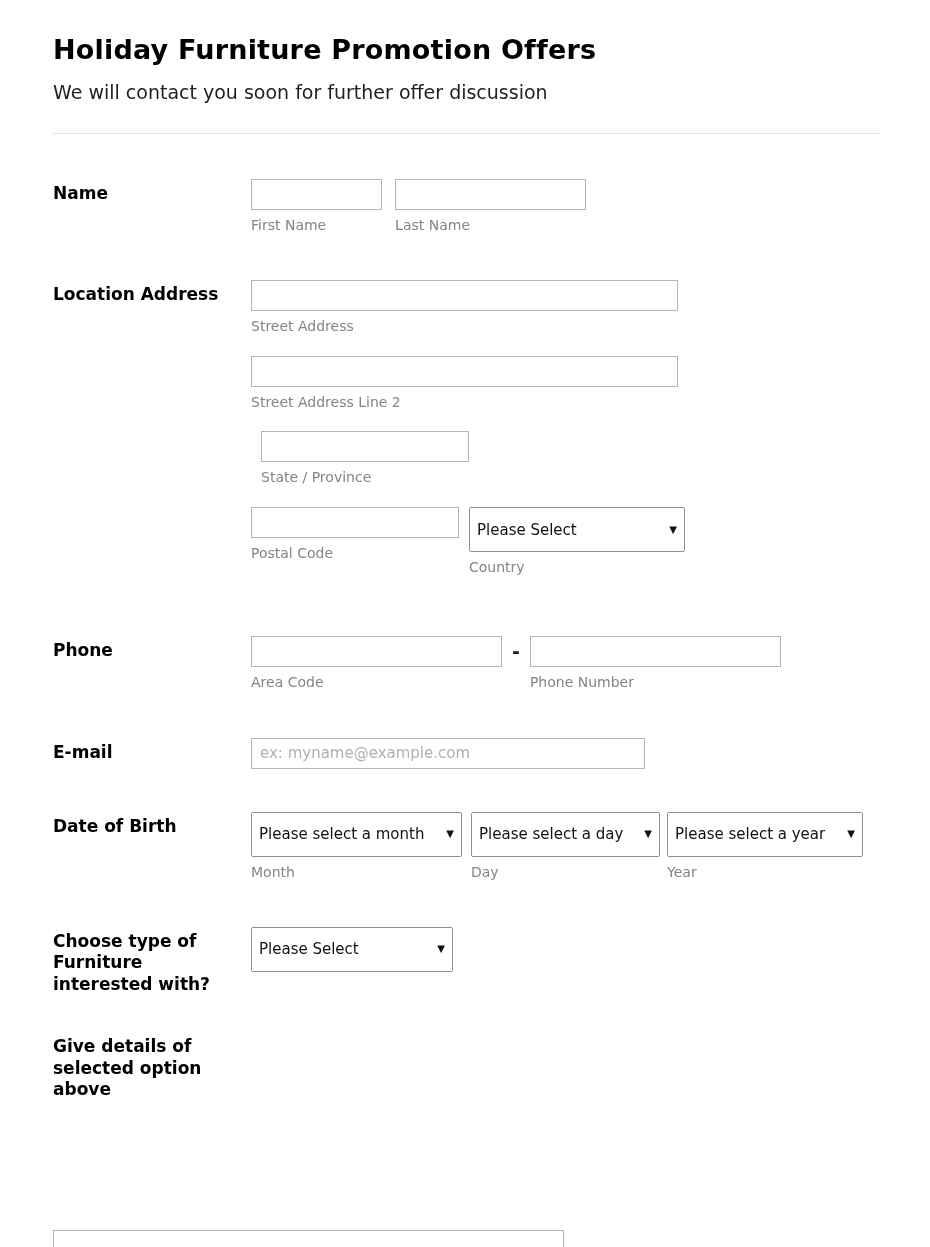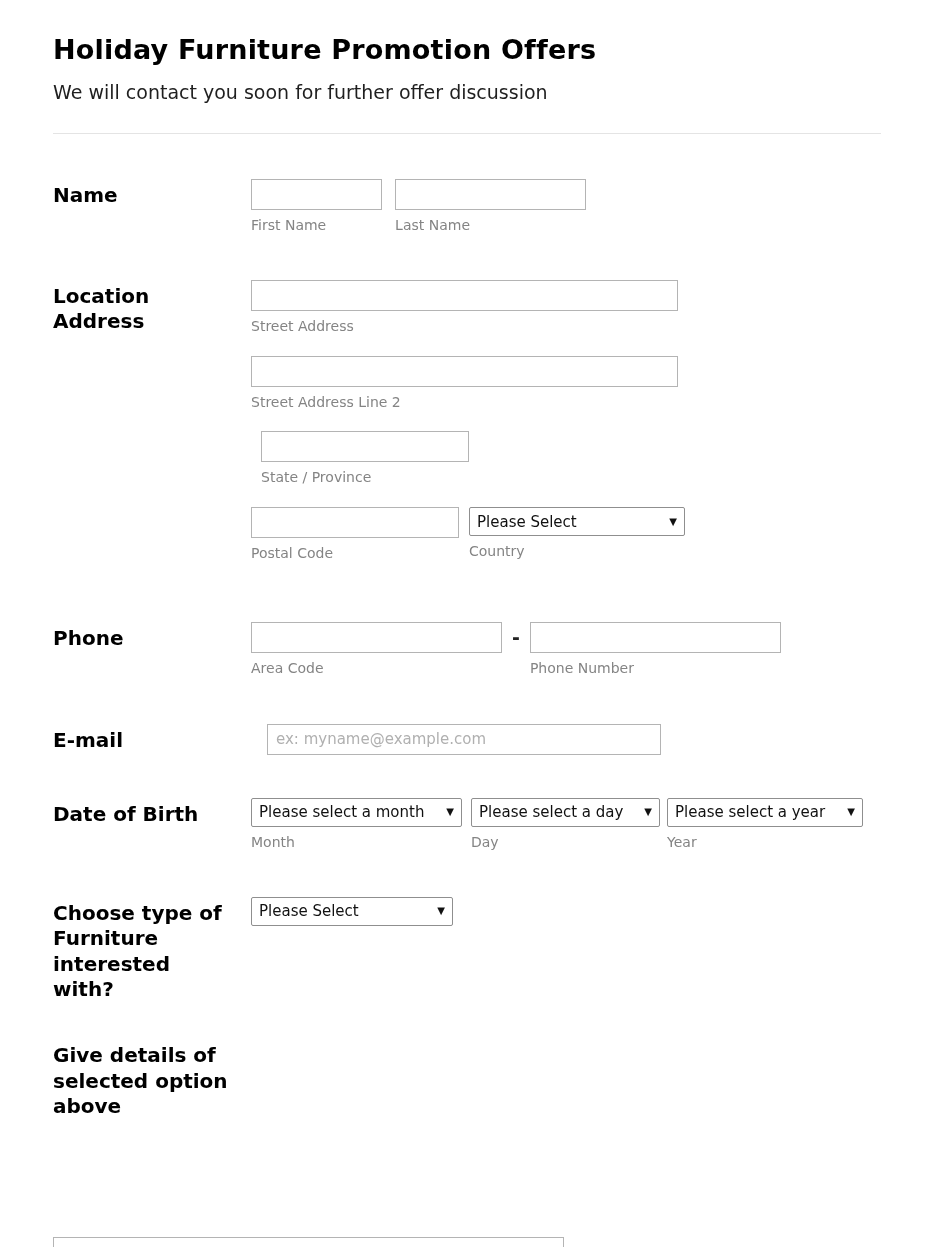--- a/index.html
+++ b/index.html
@@ -31,31 +31,31 @@
     margin-top: 30px;
     border: 0;
     border-top: 1px solid #e4e4e4;
     height: 0;
   }
   
   .row { display: flex; align-items: flex-start; }
   .row-name      { margin-top: 45px; }
   .row-address   { margin-top: 46px; }
   .row-phone     { margin-top: 60px; }
-  .row-email     { margin-top: 47px; gap: 16px; }
+  .row-email     { margin-top: 47px; }
   .row-dob       { margin-top: 43px; }
   .row-furniture { margin-top: 46px; }
   .row-details   { margin-top: 36px; flex-direction: column; }
   .row-submit    { margin-top: 64px; }
   .label-col {
     width: 198px;
     flex: 0 0 198px;
     padding-top: 4px;
     padding-right: 14px;
-    font-size: 20px;
+    font-size: 17px;
     font-weight: bold;
     color: #000;
     line-height: 1.28;
   }
   .field-col { flex: 1 1 auto; }
   
   .field { display: inline-block; vertical-align: top; }
   .sublabel {
     display: block;
     margin-top: 7px;
@@ -94,21 +94,21 @@
     color: #222;
   }
   
   .select-wrap { position: relative; display: inline-block; }
   select {
     appearance: none;
     -webkit-appearance: none;
     border: 1px solid #8f8f8f;
     border-radius: 2px;
     background: #fff;
-    height: 29px;
+    height: 45px;
     padding: 0 26px 0 7px;
     font-family: "DejaVu Sans", "Liberation Sans", sans-serif;
     font-size: 15px;
     color: #111;
     width: 100%;
   }
   .select-wrap .caret {
     position: absolute;
     right: 8px;
     top: 50%;

